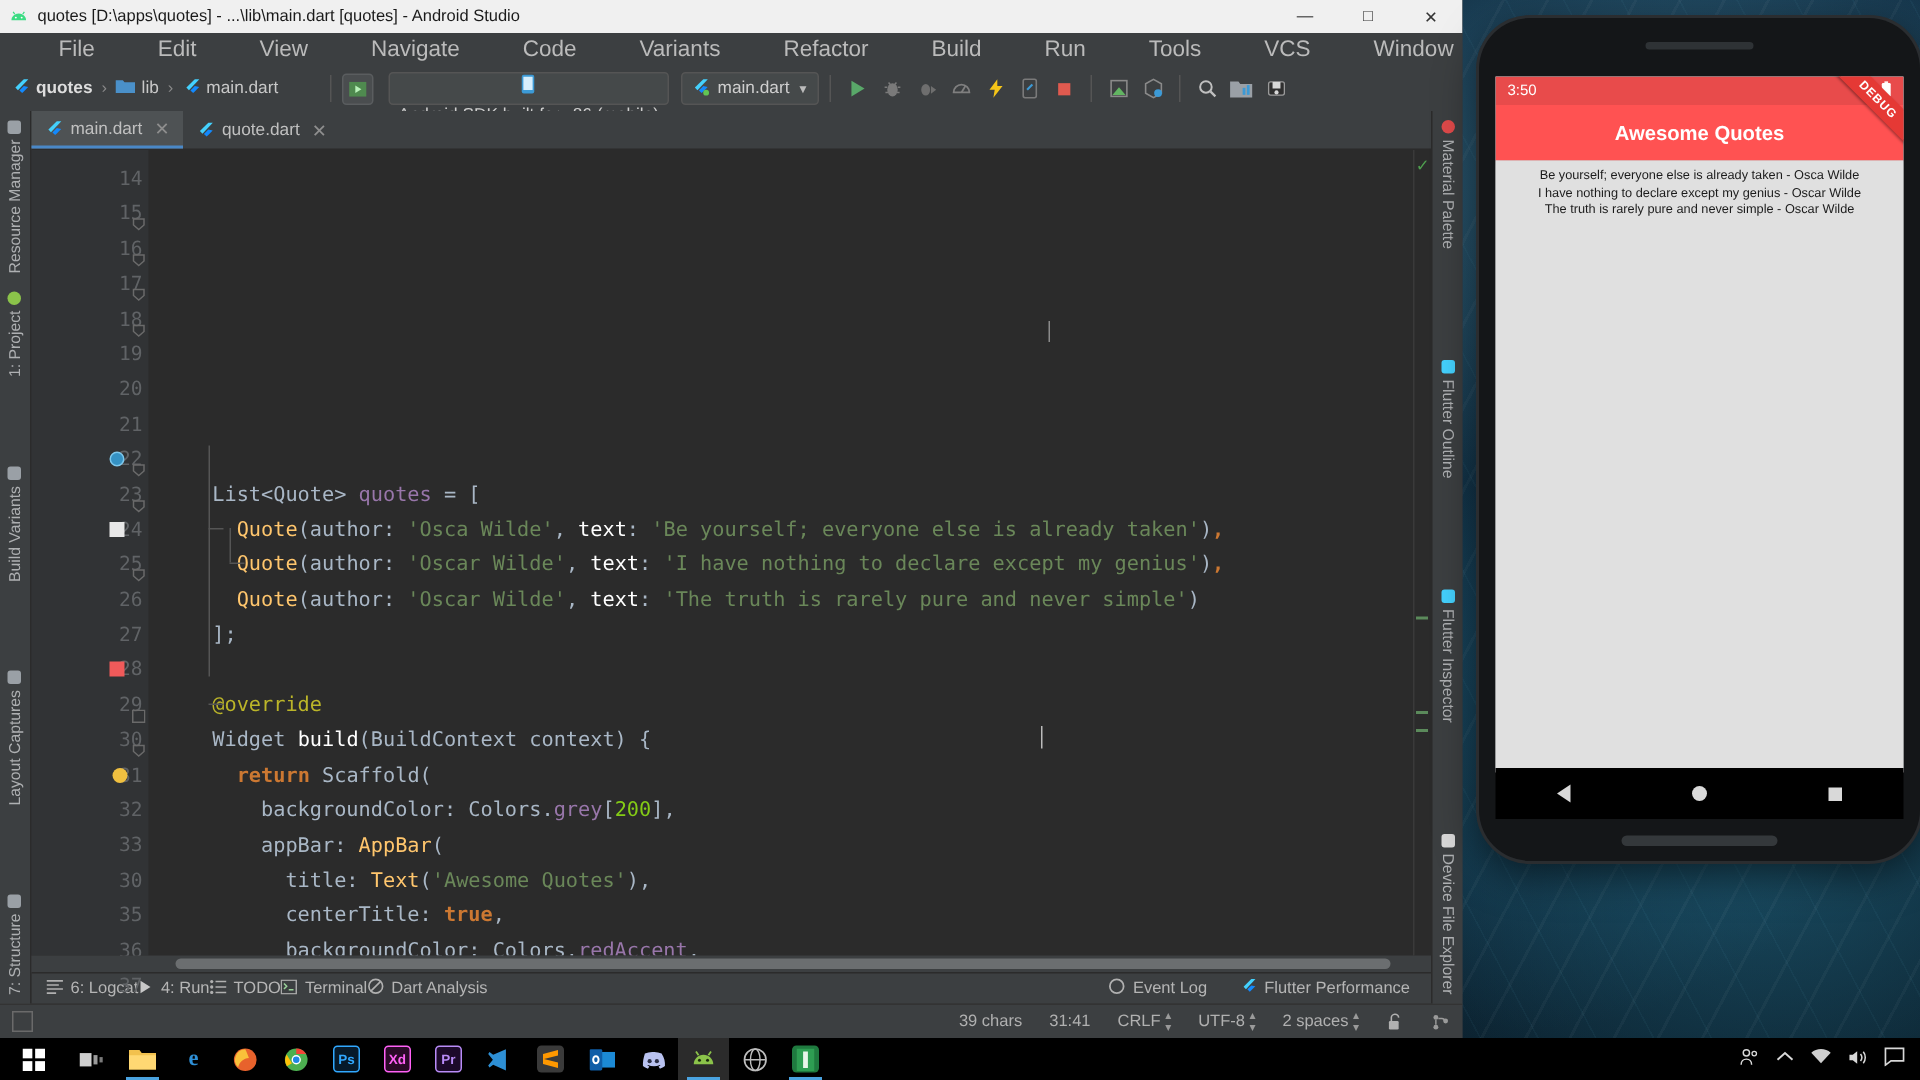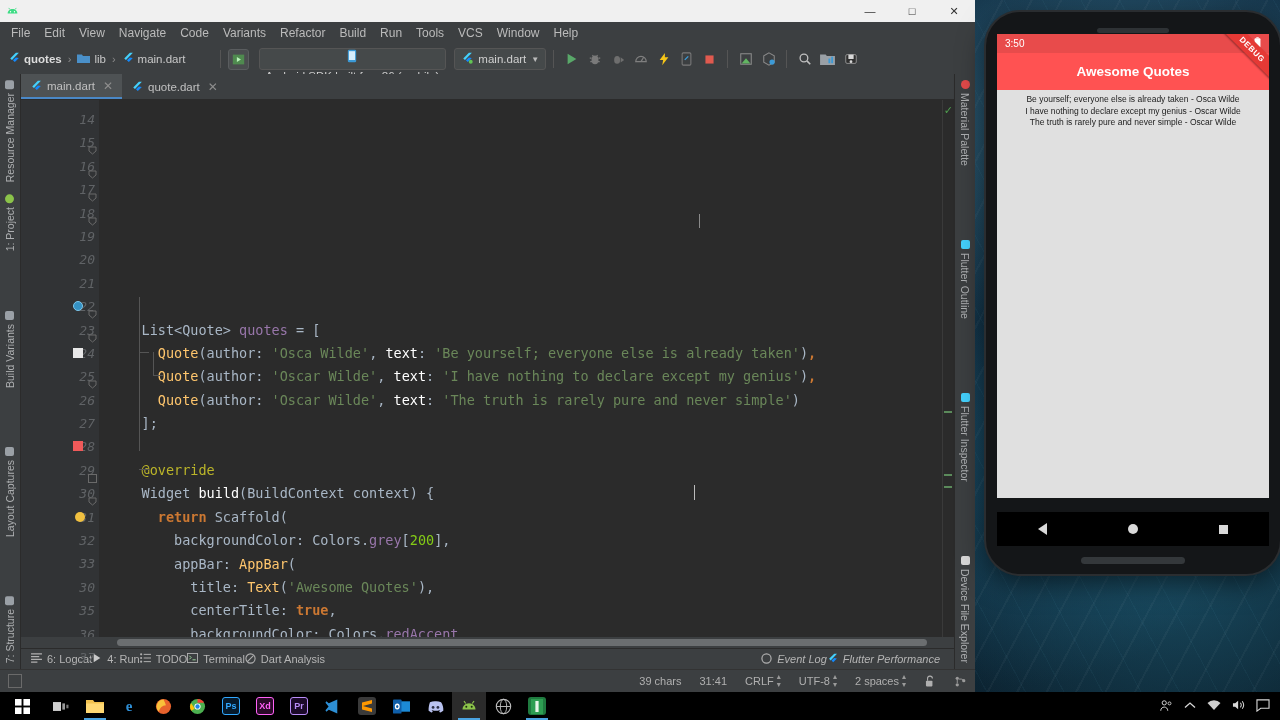--- a/index.html
+++ b/index.html
@@ -54,22 +54,23 @@
     width: 42px; height: 22px; display:flex; align-items:center; justify-content:center;
     font-size: 11px; color: #333;
   }
 
   
   .menubar {
     height: 22px; background: #3c3f41; display:flex; align-items:center;
     padding-left: 4px; flex: 0 0 22px;
   }
   .menubar .mitem {
-    font-size: 12px; color: #bbbbbb; padding: 2px 7px;
+    font-size: 15px; color: #bbbbbb; padding: 2px 7px;
     line-height: 14px;
+    margin-left: 28px;
   }
 
   
   .toolbar {
     height: 30px; background:#3c3f41; display:flex; align-items:center;
     padding: 0 6px; flex: 0 0 30px; gap: 2px;
   }
   .crumb { display:flex; align-items:center; gap:4px; font-size:11.5px; color:#c8c8c8; padding: 0 2px;}
   .crumb.bold { font-weight: bold; color:#ddd; }
   .crumb-sep { color:#8a8a8a; font-size: 11px; padding: 0 2px; }
@@ -120,21 +121,21 @@
   .tab .x { color:#8e8e8e; font-size:12px; margin-left:3px; }
   .dart-ico { width:12px; height:12px; flex:0 0 12px; }
 
   .edit-area { flex:1 1 auto; display:flex; min-height:0; position:relative; background:#2b2b2b; }
 
   .gutter {
     width: 78px; flex:0 0 78px; background:#313335;
     font-family:"DejaVu Sans Mono", monospace; font-size:13px;
     color:#606366; text-align:right; padding-top:8px; position:relative;
   }
-  .gline { height:23.4px; line-height:23.4px; padding-right:4px; position:relative;font-style:italic; }
+  .gline { height:23.4px; line-height:23.4px; padding-right:4px; position:relative; }
   .gmark { position:absolute; width:10px; height:10px; }
   .gbreak { left:52px; top:6px; }
   .gfold  { position:absolute; right:-14px; top:8px; width:9px; height:9px; }
 
   .code {
     flex:1 1 auto; position:relative; overflow:hidden;
     font-family:"DejaVu Sans Mono", monospace; font-size:13.5px;
     color:#a9b7c6; padding-top:8px; padding-left:10px;
     line-height:23.4px; white-space:pre;
   }
@@ -163,21 +164,21 @@
   
   .hscroll { height:11px; background:#3c3f41; flex:0 0 11px; position:relative; }
   .hscroll .thumb { position:absolute; left:96px; top:2px; height:7px; width:810px; background:#6b6e70; border-radius:4px; }
 
   
   .tw-bar {
     height:21px; background:#3c3f41; display:flex; align-items:center;
     flex:0 0 21px; padding-left:10px; gap:18px; border-top:1px solid #2b2b2b;
   }
   .tw-item { display:flex; align-items:center; gap:5px; font-size:11px; color:#b5b5b5; }
-  .tw-right { margin-left:auto; display:flex; padding-right:14px;font-style:italic; }
+  .tw-right { margin-left:auto; display:flex; gap:22px; padding-right:14px; }
 
   
   .statusbar {
     height:23px; background:#3c3f41; display:flex; align-items:center;
     flex:0 0 23px; padding:0 8px; font-size:11px; color:#b0b0b0; gap:0;
     border-top:1px solid #333;
   }
   .sb-left-box { width:14px; height:14px; border:1px solid #6a6a6a; margin-right:10px; }
   .sb-right { margin-left:auto; display:flex; align-items:center; gap:18px; }
   .sb-item { display:flex; align-items:center; gap:3px; }
@@ -190,21 +191,21 @@
   .emu-frame {
     position:absolute; left:0; top:0; width:294px; height:562px;
     background:#141618; border-radius:34px;
     box-shadow: 0 0 0 2px #2a2d30, 0 8px 28px rgba(0,0,0,.6);
   }
   .emu-speaker {
     position:absolute; left:50%; transform:translateX(-50%); top:16px;
     width:72px; height:5px; border-radius:3px; background:#2e3235;
   }
   .emu-screen {
-    position:absolute; left:11px; top:22px; width:272px; height:464px;
+    position:absolute; left:11px; top:39px; width:272px; height:464px;
     background:#eeeeee; overflow:hidden;
   }
   .emu-statusbar {
     height:19px; background:#e84b4b; color:#fff; display:flex; align-items:center;
     padding:0 8px; font-size:10px; position:relative;
   }
   .emu-sb-right { margin-left:auto; display:flex; align-items:center; gap:3px; }
   .emu-appbar {
     height:37px; background:#ff5252; display:flex; align-items:center; justify-content:center;
     color:#fff; font-size:13.5px; font-weight:bold;
@@ -269,20 +270,21 @@
 
     <div class="titlebar">
       <span class="astudio-logo">
         <svg width="13" height="13" viewBox="0 0 16 16">
           <path d="M2 10.5c0-3 2.7-5.5 6-5.5s6 2.5 6 5.5z" fill="#3ddc84"></path>
           <circle cx="5.6" cy="8.3" r=".8" fill="#fff"></circle>
           <circle cx="10.4" cy="8.3" r=".8" fill="#fff"></circle>
           <path d="M3.4 3.6l1.3 1.9M12.6 3.6l-1.3 1.9" stroke="#3ddc84" stroke-width="1" fill="none"></path>
         </svg>
       </span>
+      <span>quotes [D:\apps\quotes] - ...\lib\main.dart [quotes] - Android Studio</span>
       <div class="win-btns">
         <div class="win-btn">—</div>
         <div class="win-btn">□</div>
         <div class="win-btn close">✕</div>
       </div>
     </div>
 
     <div class="menubar" id="menubar">
         <div class="mitem">File</div>
         <div class="mitem">Edit</div>

